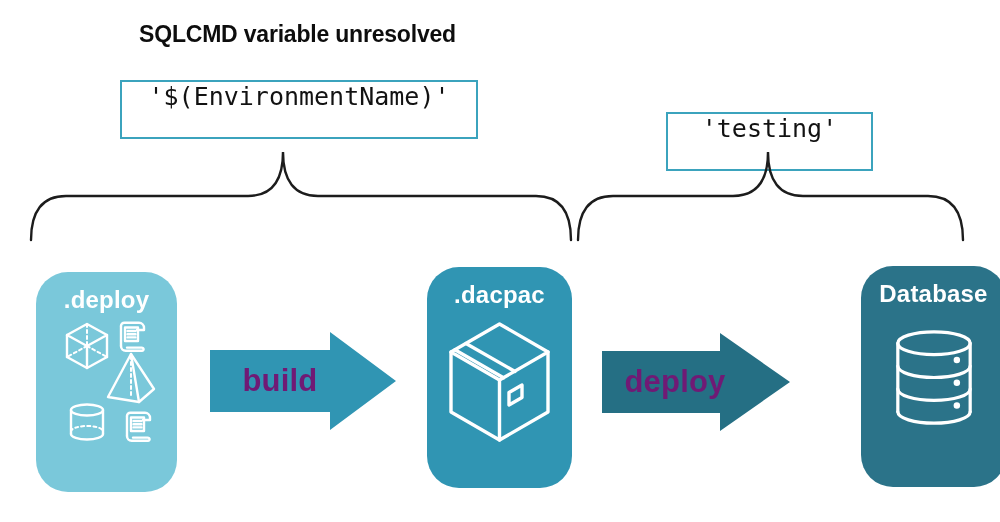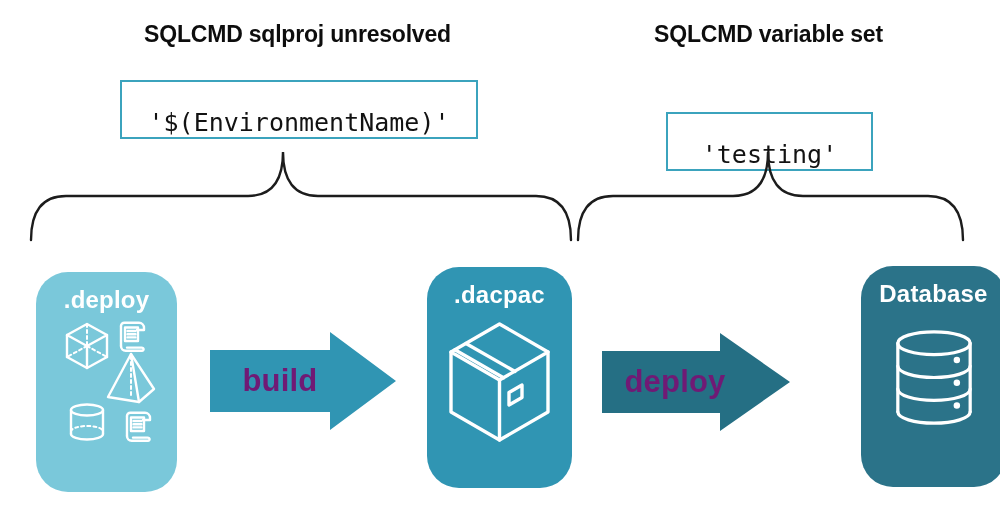--- a/index.html
+++ b/index.html
@@ -22,21 +22,21 @@
   }
   .h-left  { left: 95px;  top: 21px; width: 405px; }
   .h-right { left: 617px; top: 21px; width: 303px; }
   .codebox {
     position: absolute;
     top: 80px;
     height: 59px;
     border: 2px solid #3ba3bd;
     background: #ffffff;
     display: flex;
-    align-items: flex-end;
+    align-items: flex-start;
     justify-content: center;
     font-family: "DejaVu Sans Mono", monospace;
     font-size: 25px;
     color: #121212;
     white-space: pre;
   }
   .cb-left  { left: 120px; width: 358px; }
   .cb-right { left: 666px; width: 207px; margin-top: 32px; }
   .braces {
     position: absolute;
@@ -95,22 +95,21 @@
     letter-spacing: 0.2px;
   }
   .arrow-build .arrow-label  { left: 10px; width: 120px; }
   .arrow-deploy .arrow-label { left: 8px;  width: 130px; }
 </style>
 </head>
 <body>
 
 <div class="canvas">
 
-  <div class="heading h-left">SQLCMD sqlproj unresolved</div>
-  <div class="heading h-right">SQLCMD variable set</div>
+  <div class="heading h-left">SQLCMD variable unresolved</div>
 
   <div class="codebox cb-left">
     <span>'$(EnvironmentName)'</span>
   </div>
   <div class="codebox cb-right">
     <span>'testing'</span>
   </div>
 
   <svg class="braces" viewBox="0 0 1000 115" aria-hidden="true">
     <path d="M31,100 Q31,56 66,56 H248 Q283,56 283,12 Q283,56 318,56 H536 Q571,56 571,100"></path>

